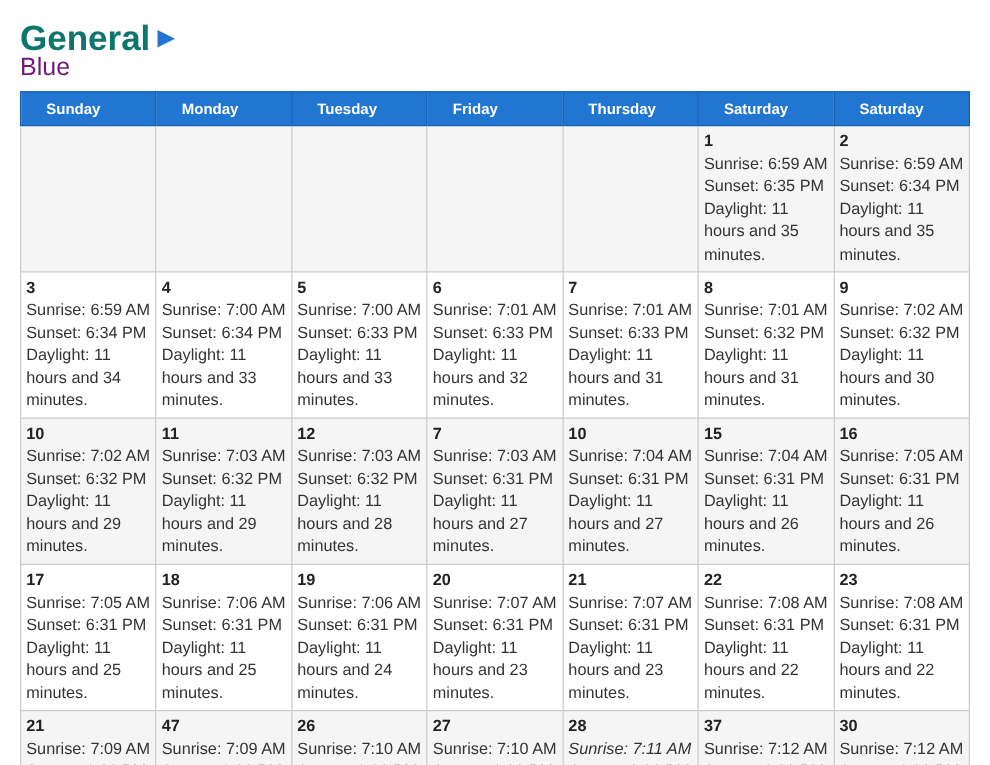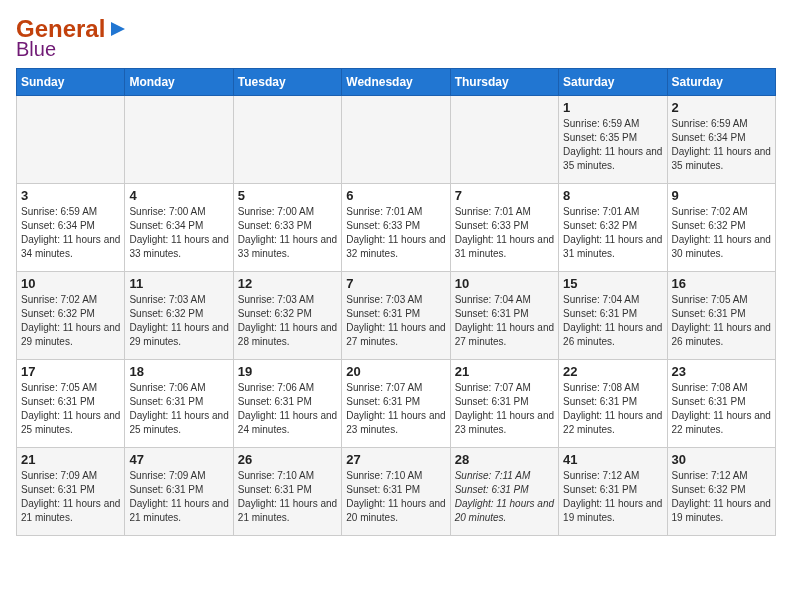--- a/index.html
+++ b/index.html
@@ -34,21 +34,21 @@
       color: #555;
     }
     table {
       width: 100%;
       border-collapse: collapse;
       font-size: 11px;
     }
     thead tr th {
       background-color: #2176d2;
       color: #fff;
-      padding: 6px 4px;
+      padding: 6px 20px;
       text-align: left;
       font-size: 12px;
       font-weight: bold;
       border: 1px solid #1a5fb0;
     }
     tbody tr td {
       border: 1px solid #ccc;
       vertical-align: top;
       padding: 4px;
       width: 108px;
@@ -62,53 +62,53 @@
       background-color: #fff;
     }
     .day-num {
       font-weight: bold;
       font-size: 13px;
       color: #222;
       display: block;
       margin-bottom: 2px;
     }
     .day-info {
-      font-size: 10px;
+      font-size: 13px;
       color: #333;
       line-height: 1.4;
     }
   </style>
 </head>
 <body>
 
 <div class="header">
   <div class="logo">
     <div style="display:flex;flex-direction:column;align-items:flex-start;line-height:1.1;">
       <div style="display:flex;align-items:center;">
-        <span style="font-size:24px;font-weight:bold;color:#c2410c;">General</span>
+        <span style="font-size:28px;font-weight:bold;color:#0f766e;">General</span>
         <svg width="22" height="22" viewBox="0 0 22 22" style="margin-left:2px;">
           <polygon points="4,4 18,11 4,18" fill="#2176d2"></polygon>
         </svg>
       </div>
       <span style="font-size:20px;font-weight:normal;color:#701a75;margin-top:-4px;">Blue</span>
     </div>
   </div>
   <div class="title-block">
     <div class="month-title"></div>
     <div class="subtitle"></div>
   </div>
 </div>
 
 <table>
   <thead>
     <tr>
     <th>Sunday</th>
         <th>Monday</th>
         <th>Tuesday</th>
-        <th>Wednesday</th>
+        <th>Friday</th>
         <th>Thursday</th>
         <th>Saturday</th>
         <th>Saturday</th>
       </tr>
   </thead>
   <tbody id="calendar-body">
   <tr>
         <td></td>
         <td></td>
         <td></td>
@@ -284,21 +284,21 @@
 Sunset: 6:31 PM
 Daylight: 11 hours and 20 minutes.</div>
         </td>
         <td>
           <span class="day-num">28</span>
           <div class="day-info" style="white-space: pre-line; font-style: italic;">Sunrise: 7:11 AM
 Sunset: 6:31 PM
 Daylight: 11 hours and 20 minutes.</div>
         </td>
         <td>
-          <span class="day-num">41</span>
+          <span class="day-num">37</span>
           <div class="day-info" style="white-space: pre-line;">Sunrise: 7:12 AM
 Sunset: 6:31 PM
 Daylight: 11 hours and 19 minutes.</div>
         </td>
         <td>
           <span class="day-num">30</span>
           <div class="day-info" style="white-space: pre-line;">Sunrise: 7:12 AM
 Sunset: 6:32 PM
 Daylight: 11 hours and 19 minutes.</div>
         </td>

